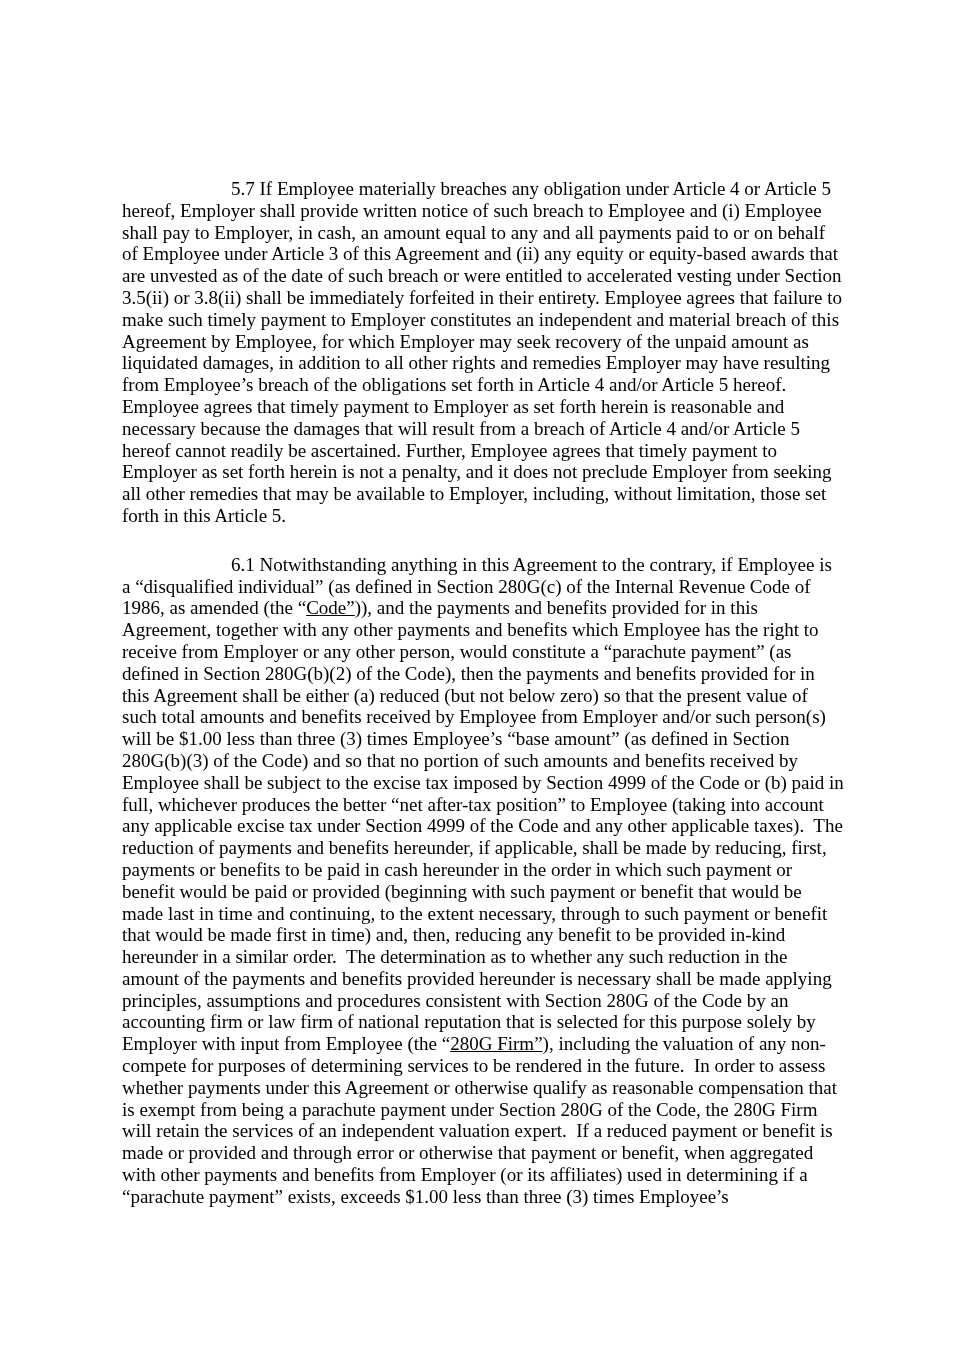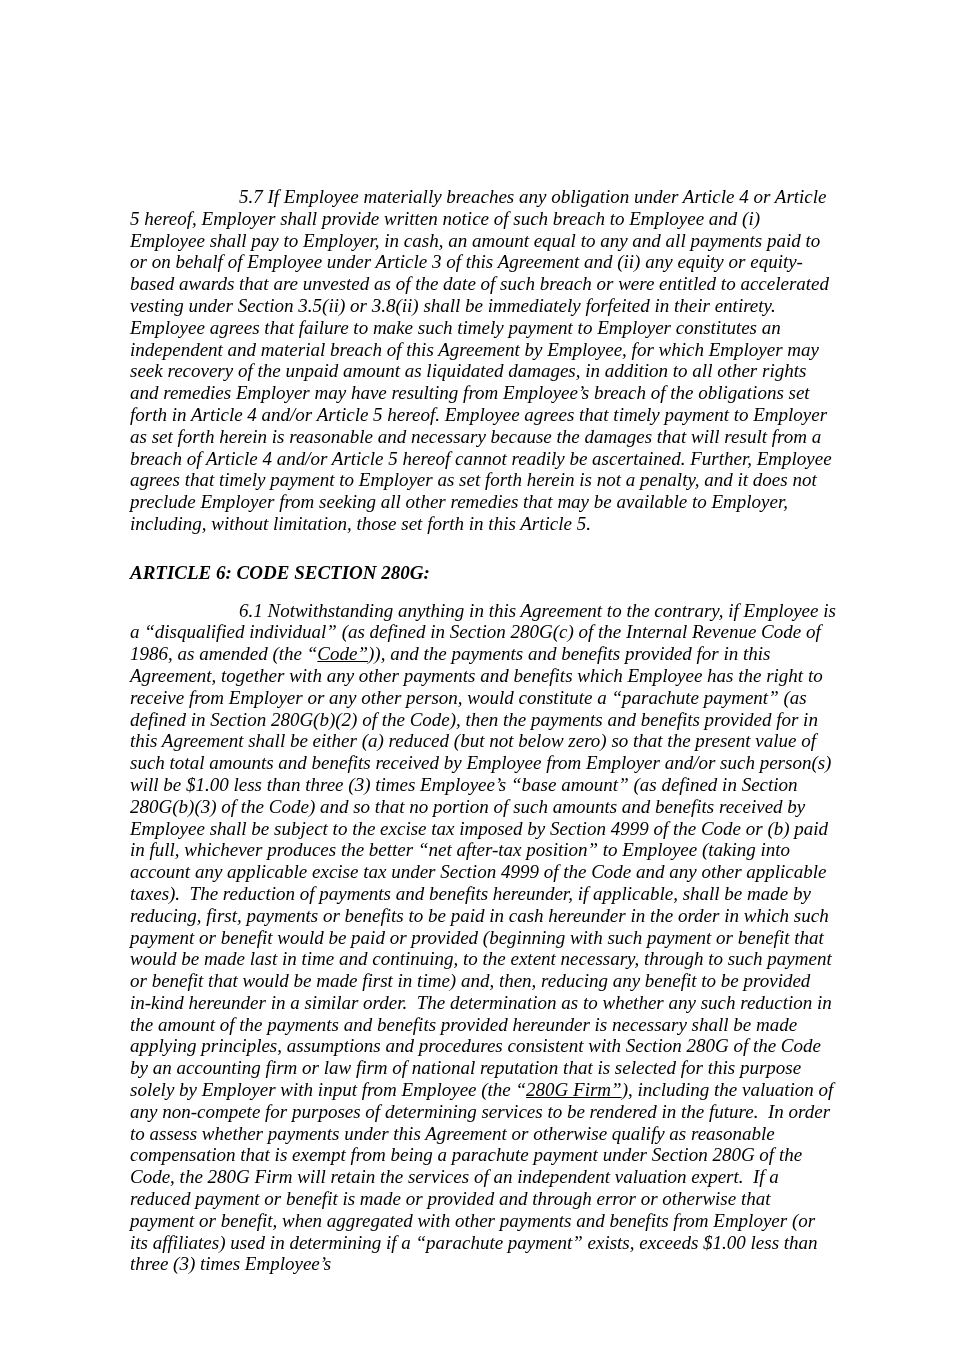--- a/index.html
+++ b/index.html
@@ -19,39 +19,37 @@
   .doc {
     position: absolute;
     left: 114px;
     top: 170px;
     width: 738px;
     font-size: 19px;
     line-height: 21.8px;
     text-align: left;
   }
   .doc p {
-    margin: 16px;
+    margin: 8px;
     white-space: pre-wrap;
-    font-style: italic;
   }
   .doc p.body {
     text-indent: 109px;
     margin-bottom: 27px;
   }
   .doc p.heading {
     font-weight: bold;
     text-indent: 0;
     margin-bottom: 13px;
   }
   .underline {
     text-decoration: underline;
   }
 </style>
 </head>
 <body>
 
 <div class="page">
   <div class="doc">
       <p class="body"><span>5.7 If Employee materially breaches any obligation under Article 4 or Article 5 hereof, Employer shall provide written notice of such breach to Employee and (i) Employee shall pay to Employer, in cash, an amount equal to any and all payments paid to or on behalf of Employee under Article 3 of this Agreement and (ii) any equity or equity-based awards that are unvested as of the date of such breach or were entitled to accelerated vesting under Section 3.5(ii) or 3.8(ii) shall be immediately forfeited in their entirety. Employee agrees that failure to make such timely payment to Employer constitutes an independent and material breach of this Agreement by Employee, for which Employer may seek recovery of the unpaid amount as liquidated damages, in addition to all other rights and remedies Employer may have resulting from Employee’s breach of the obligations set forth in Article 4 and/or Article 5 hereof. Employee agrees that timely payment to Employer as set forth herein is reasonable and necessary because the damages that will result from a breach of Article 4 and/or Article 5 hereof cannot readily be ascertained. Further, Employee agrees that timely payment to Employer as set forth herein is not a penalty, and it does not preclude Employer from seeking all other remedies that may be available to Employer, including, without limitation, those set forth in this Article 5.</span></p>
-      <p class="heading"><span>ARTICLE 6: CODE SECTION 280G:</span></p>
       <p class="body"><span>6.1 Notwithstanding anything in this Agreement to the contrary, if Employee is a “disqualified individual” (as defined in Section 280G(c) of the Internal Revenue Code of 1986, as amended (the “</span><span class="underline">Code”</span><span>)), and the payments and benefits provided for in this Agreement, together with any other payments and benefits which Employee has the right to receive from Employer or any other person, would constitute a “parachute payment” (as defined in Section 280G(b)(2) of the Code), then the payments and benefits provided for in this Agreement shall be either (a) reduced (but not below zero) so that the present value of such total amounts and benefits received by Employee from Employer and/or such person(s) will be $1.00 less than three (3) times Employee’s “base amount” (as defined in Section 280G(b)(3) of the Code) and so that no portion of such amounts and benefits received by Employee shall be subject to the excise tax imposed by Section 4999 of the Code or (b) paid in full, whichever produces the better “net after-tax position” to Employee (taking into account any applicable excise tax under Section 4999 of the Code and any other applicable taxes).  The reduction of payments and benefits hereunder, if applicable, shall be made by reducing, first, payments or benefits to be paid in cash hereunder in the order in which such payment or benefit would be paid or provided (beginning with such payment or benefit that would be made last in time and continuing, to the extent necessary, through to such payment or benefit that would be made first in time) and, then, reducing any benefit to be provided in-kind hereunder in a similar order.  The determination as to whether any such reduction in the amount of the payments and benefits provided hereunder is necessary shall be made applying principles, assumptions and procedures consistent with Section 280G of the Code by an accounting firm or law firm of national reputation that is selected for this purpose solely by Employer with input from Employee (the “</span><span class="underline">280G Firm”</span><span>), including the valuation of any non-compete for purposes of determining services to be rendered in the future.  In order to assess whether payments under this Agreement or otherwise qualify as reasonable compensation that is exempt from being a parachute payment under Section 280G of the Code, the 280G Firm will retain the services of an independent valuation expert.  If a reduced payment or benefit is made or provided and through error or otherwise that payment or benefit, when aggregated with other payments and benefits from Employer (or its affiliates) used in determining if a “parachute payment” exists, exceeds $1.00 less than three (3) times Employee’s</span></p>
     </div>
 </div>
 
 </body></html>

